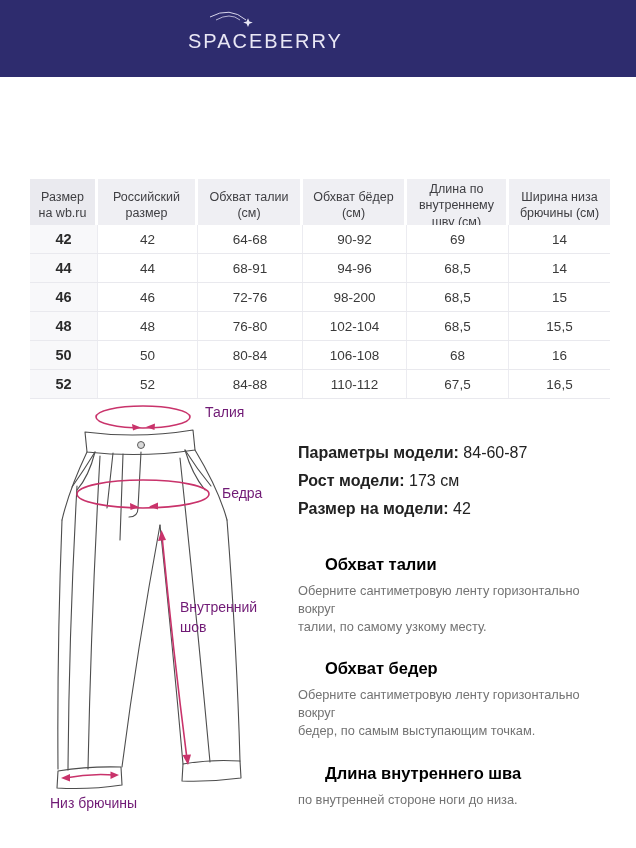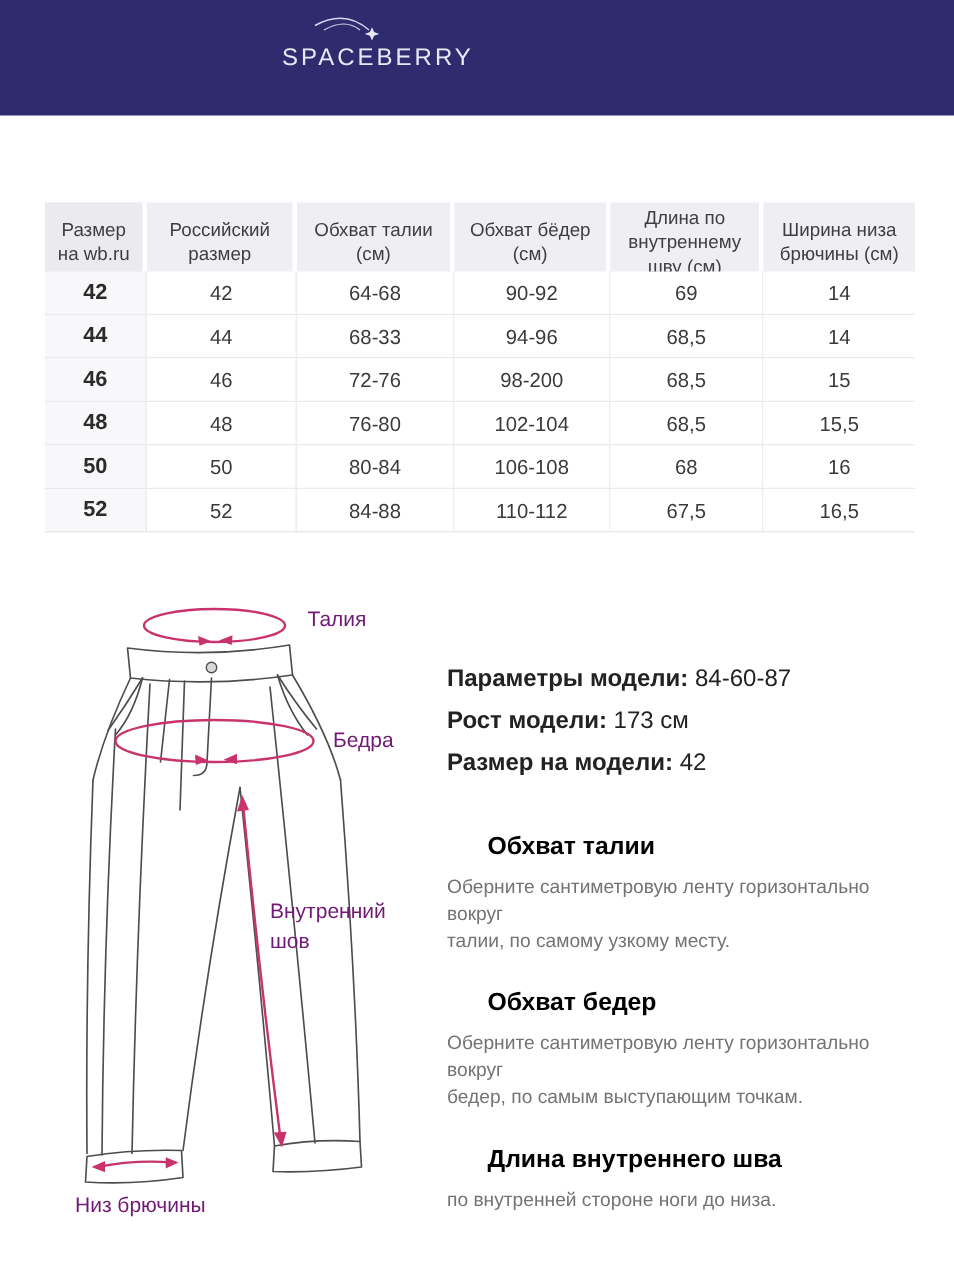--- a/index.html
+++ b/index.html
@@ -1,26 +1,26 @@
 <!DOCTYPE html>
 <html><head>
 <meta charset="utf-8">
 <style>
   html,body{margin:0;padding:0;background:#ffffff;}
   .page{position:relative;width:636px;height:848px;background:#ffffff;overflow:hidden;
         font-family:"Liberation Sans","DejaVu Sans",sans-serif;color:#333;}
   
   .brand-bar{position:absolute;left:0;top:0;width:636px;height:77px;background:#2e2c6e;}
-  .brand-logo{position:absolute;left:188px;top:30px;font-size:16px;letter-spacing:2px;
+  .brand-logo{position:absolute;left:188px;top:30px;font-size:20px;letter-spacing:2px;
               color:#e9e7f5;font-weight:400;}
   .comet{position:absolute;left:208px;top:9px;}
   
   .size-table{position:absolute;left:30px;top:135px;width:580px;}
   .thead,.trow{display:grid;grid-template-columns:68px 100px 105px 104px 102px 101px;}
-  .thead{height:41px;margin-bottom:4px;}
+  .thead{height:41px;margin-bottom:4px;margin-top:44px;}
   .th{background:#efeff3;display:flex;align-items:center;justify-content:center;text-align:center;
       font-size:12.5px;color:#3e3e42;line-height:1.3;padding:2px 6px;box-sizing:border-box;
       border-right:3px solid #ffffff;}
   .th:first-child{background:#eaeaef;}
   .th:last-child{border-right:none;}
   .tbody{border-top:1px solid #e9e9ee;}
   .trow{height:28px;border-bottom:1px solid #e9e9ee;}
   .td{display:flex;align-items:center;justify-content:center;font-size:13.5px;color:#3a3a3a;
       border-right:1px solid #ececf1;background:#ffffff;box-sizing:border-box;}
   .td:last-child{border-right:none;}
@@ -71,21 +71,21 @@
         <div class="td size-col">42</div>
         <div class="td">42</div>
         <div class="td">64-68</div>
         <div class="td">90-92</div>
         <div class="td">69</div>
         <div class="td">14</div>
       </div>
       <div class="trow">
         <div class="td size-col">44</div>
         <div class="td">44</div>
-        <div class="td">68-33</div>
+        <div class="td">68-91</div>
         <div class="td">94-96</div>
         <div class="td">68,5</div>
         <div class="td">14</div>
       </div>
       <div class="trow">
         <div class="td size-col">46</div>
         <div class="td">46</div>
         <div class="td">72-76</div>
         <div class="td">98-200</div>
         <div class="td">68,5</div>

